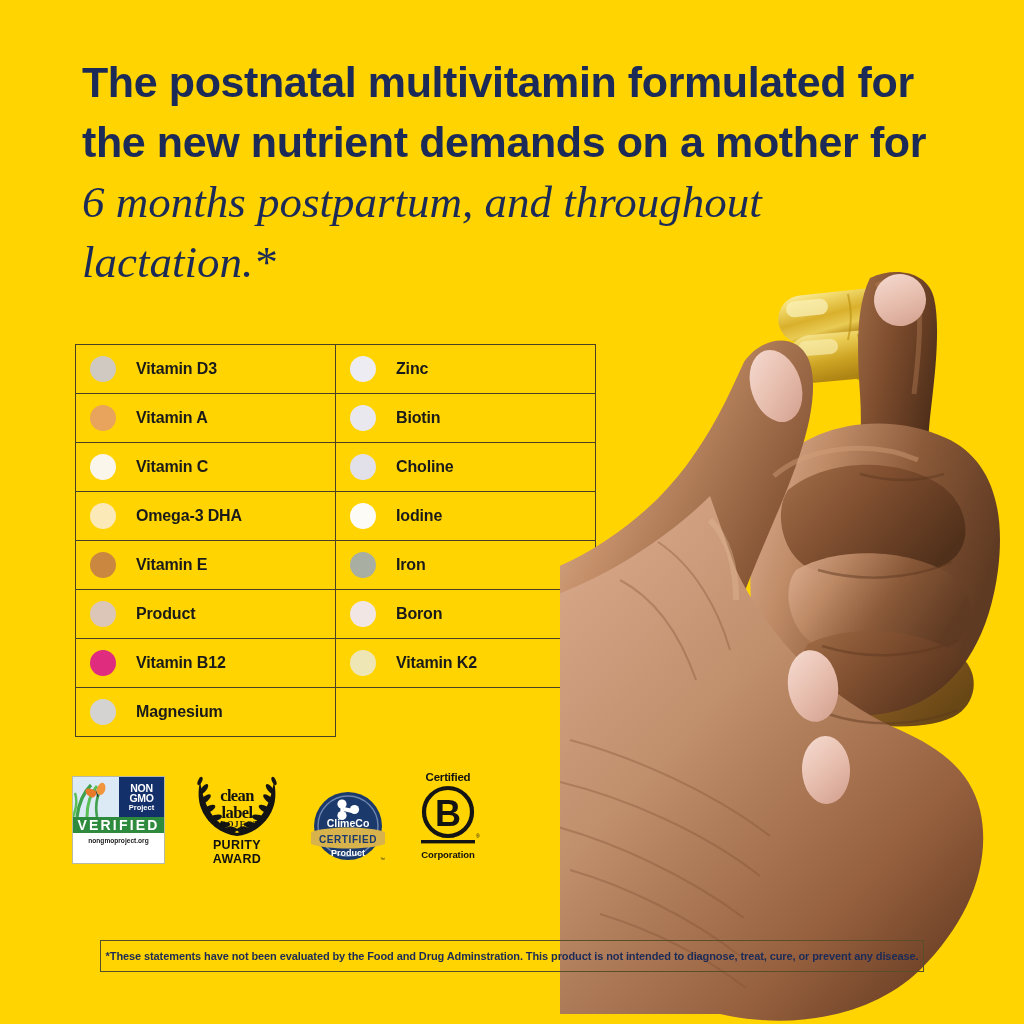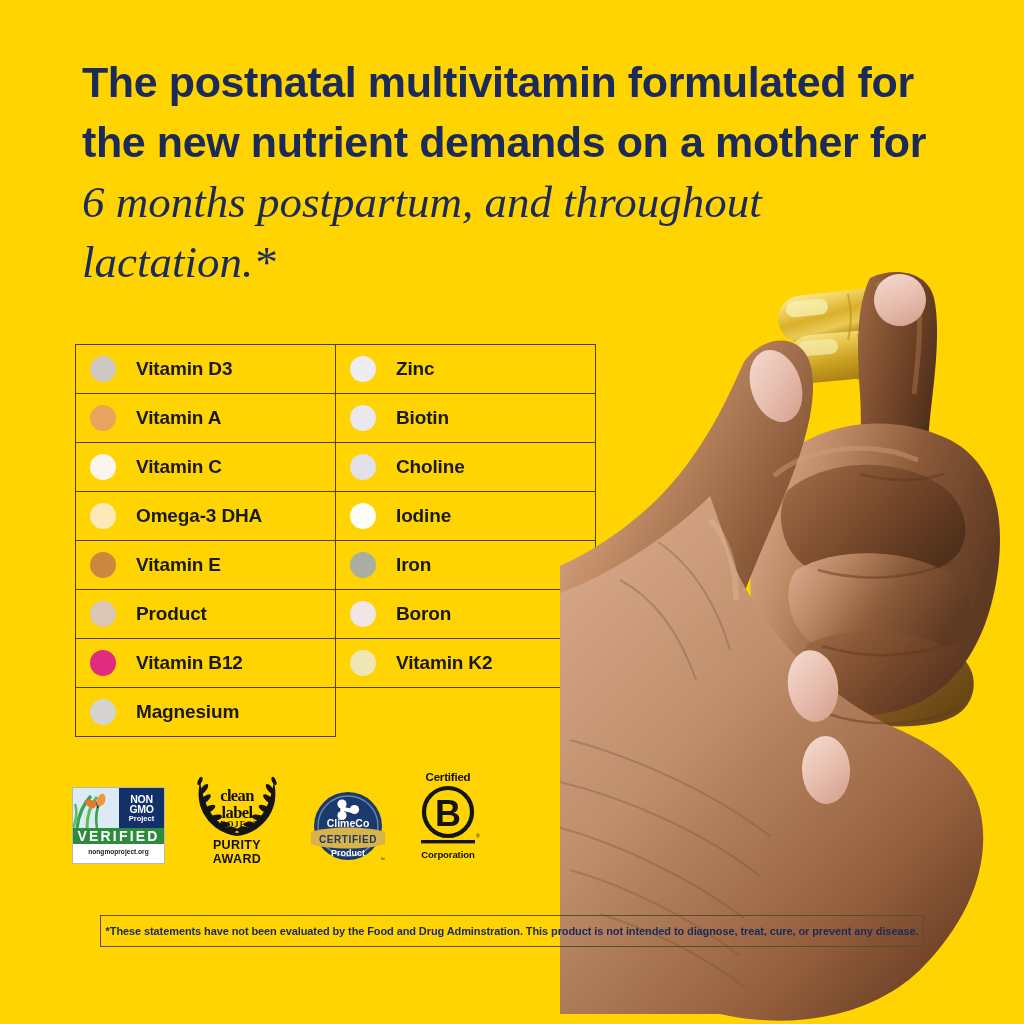--- a/index.html
+++ b/index.html
@@ -69,41 +69,41 @@
     gap: 20px;
   }
   .ndot {
     width: 26px;
     height: 26px;
     border-radius: 50%;
     flex: 0 0 26px;
   }
   .nlabel {
     color: #1A1A1A;
-    font-size: 19px;
+    font-size: 16px;
     font-weight: 700;
     letter-spacing: -0.15px;
     white-space: nowrap;
   }
 
   
   #badges {
     position: absolute;
     left: 72px;
     top: 772px;
     display: flex;
     align-items: flex-end;
     gap: 26px;
   }
   .badge { position: relative; }
 
   
   #badge-nongmo {
     width: 93px;
-    height: 77px;
+    height: 88px;
     background: #FFFFFF;
     border: 1.5px solid #b9b9a8;
     display: flex;
     flex-direction: column;
   }
   .ngmo-top { display: flex; height: 40px; }
   .ngmo-art {
     width: 46px;
     background: #DCEAF6;
     position: relative;
@@ -182,21 +182,21 @@
     width: 70px; height: 92px; position: relative; text-align: center;
     color: #111;
   }
   .bc-top { font-size: 11.5px; font-weight: 800; letter-spacing: -0.2px; line-height: 1; }
   .bc-bottom { font-size: 9.5px; font-weight: 700; letter-spacing: -0.1px; line-height: 1; }
 
   
   #disclaimer-box {
     position: absolute;
     left: 100px;
-    top: 915px;
+    top: 940px;
     width: 824px;
     height: 32px;
     border: 1.4px solid #5A4E28;
     display: flex;
     align-items: center;
     justify-content: center;
     z-index: 30;
   }
   #disclaimer-text {
     color: #1B2A57;

